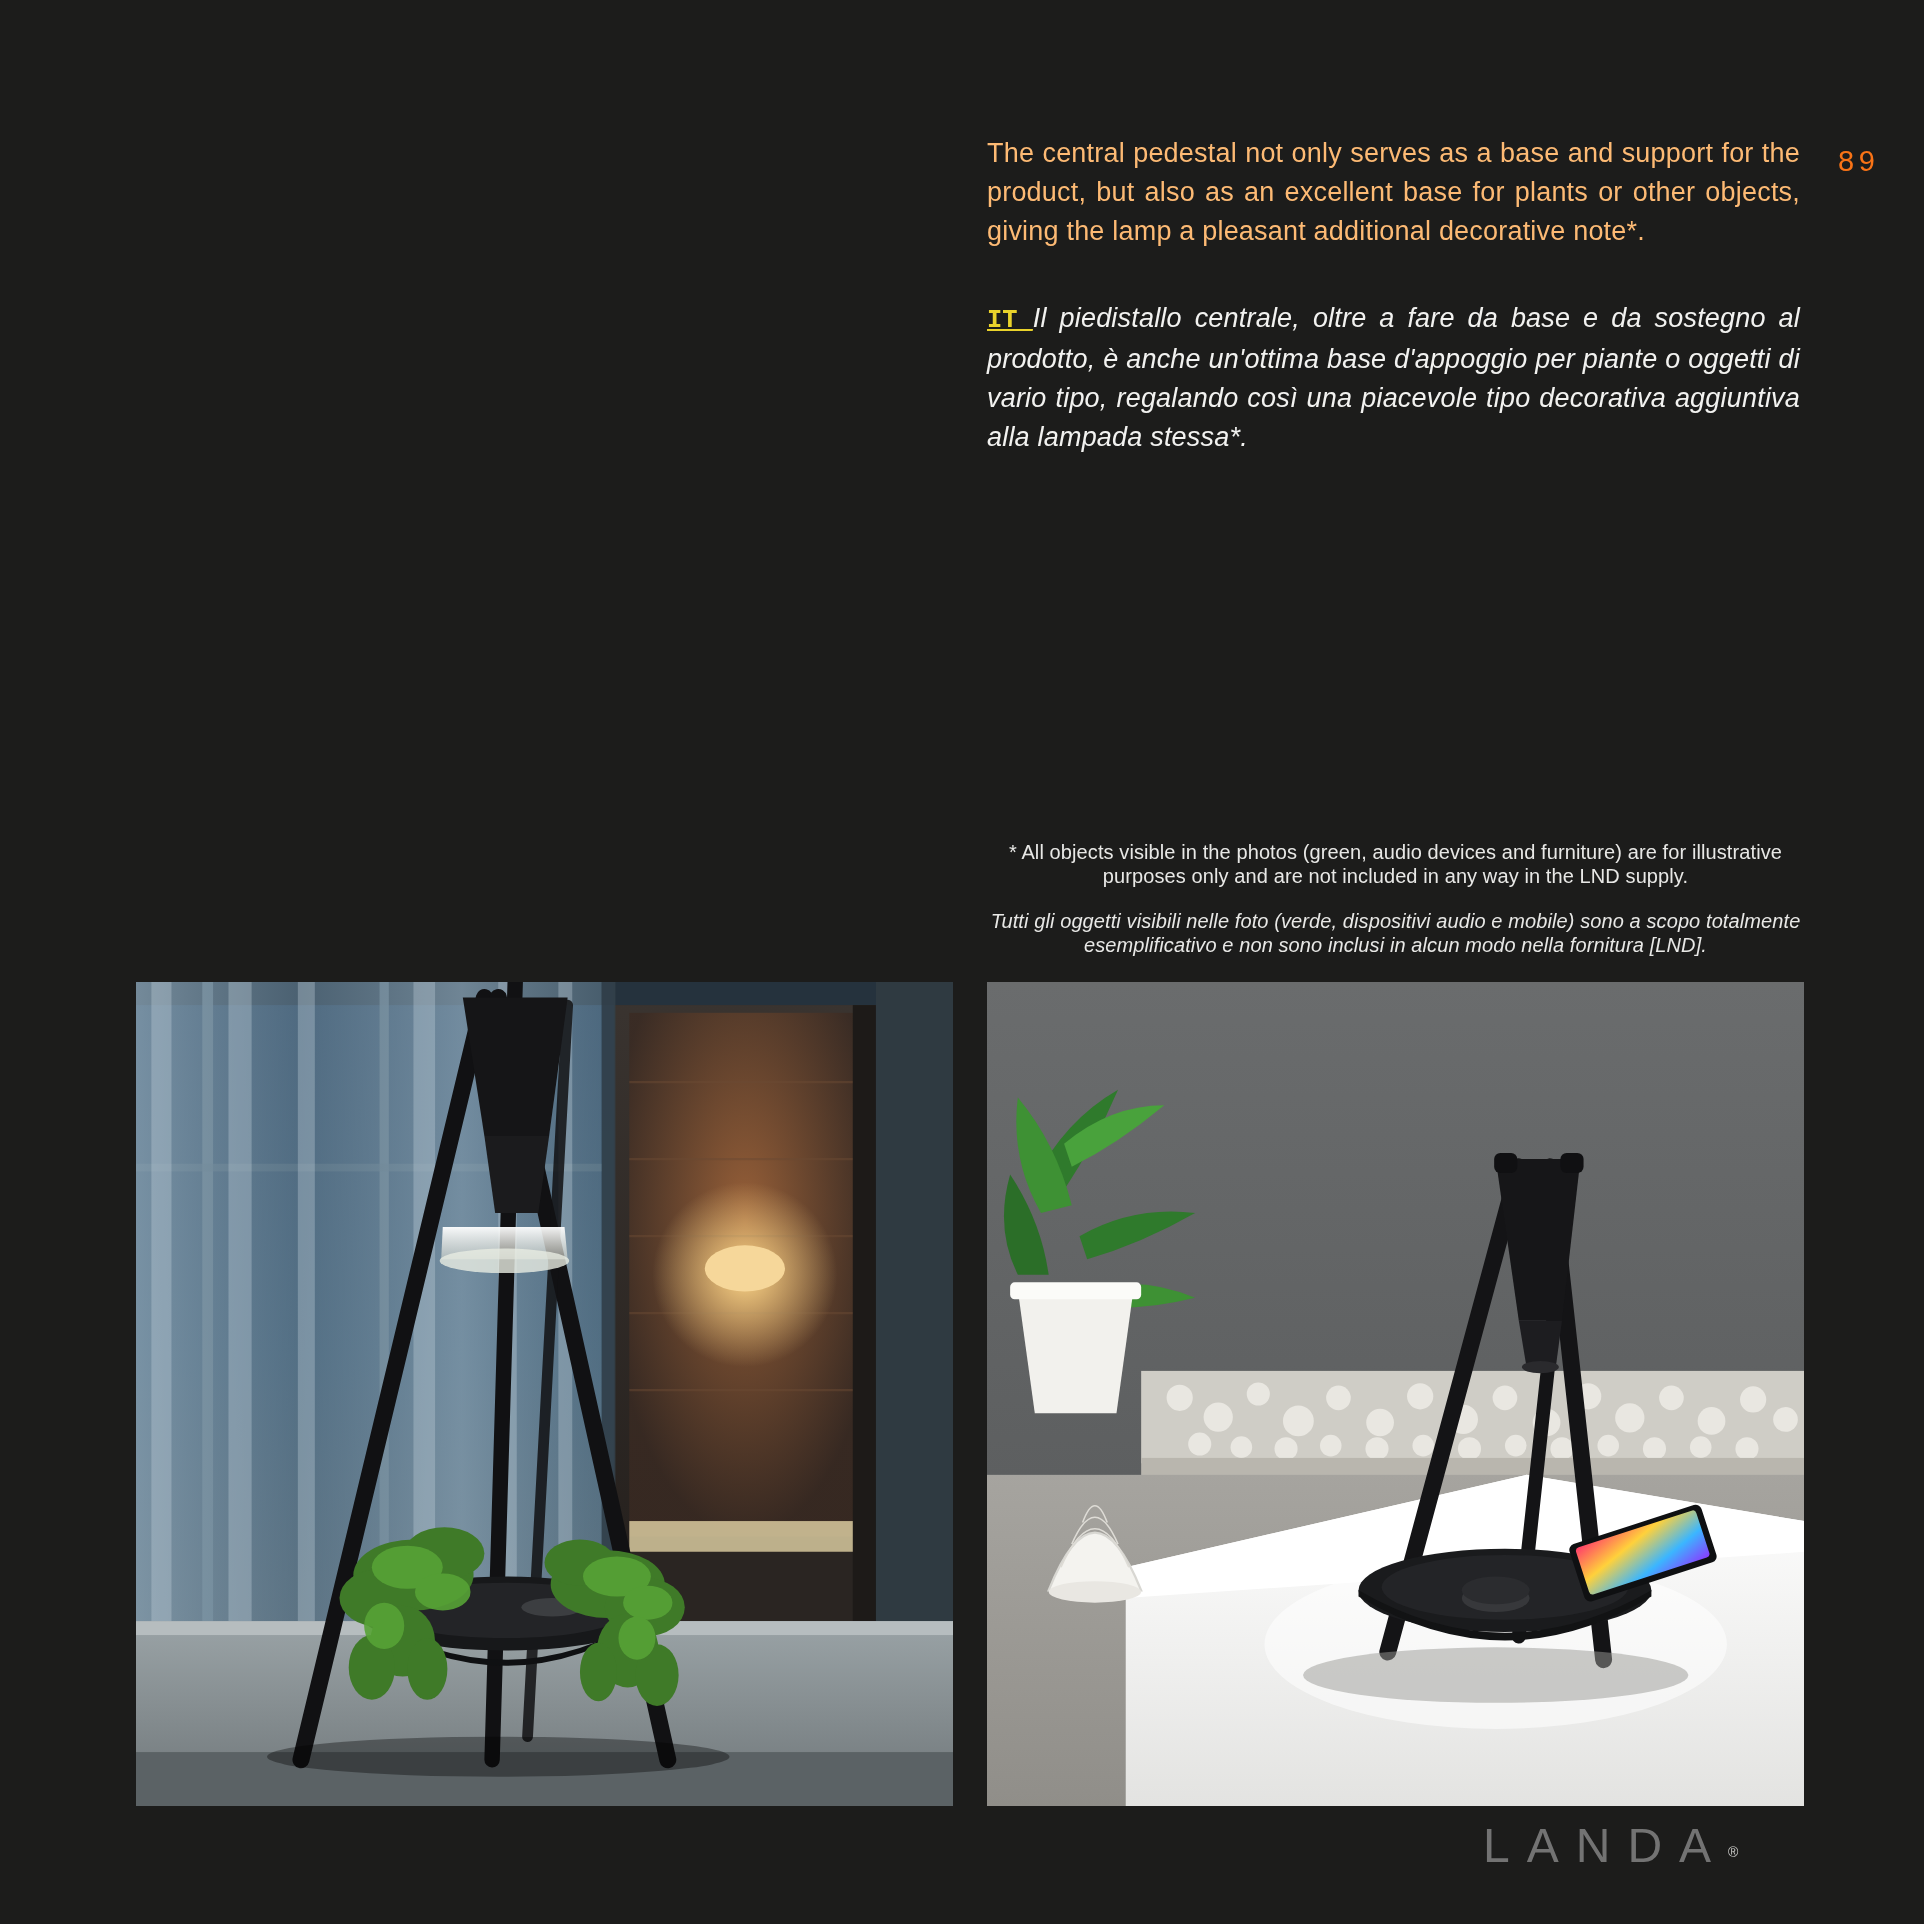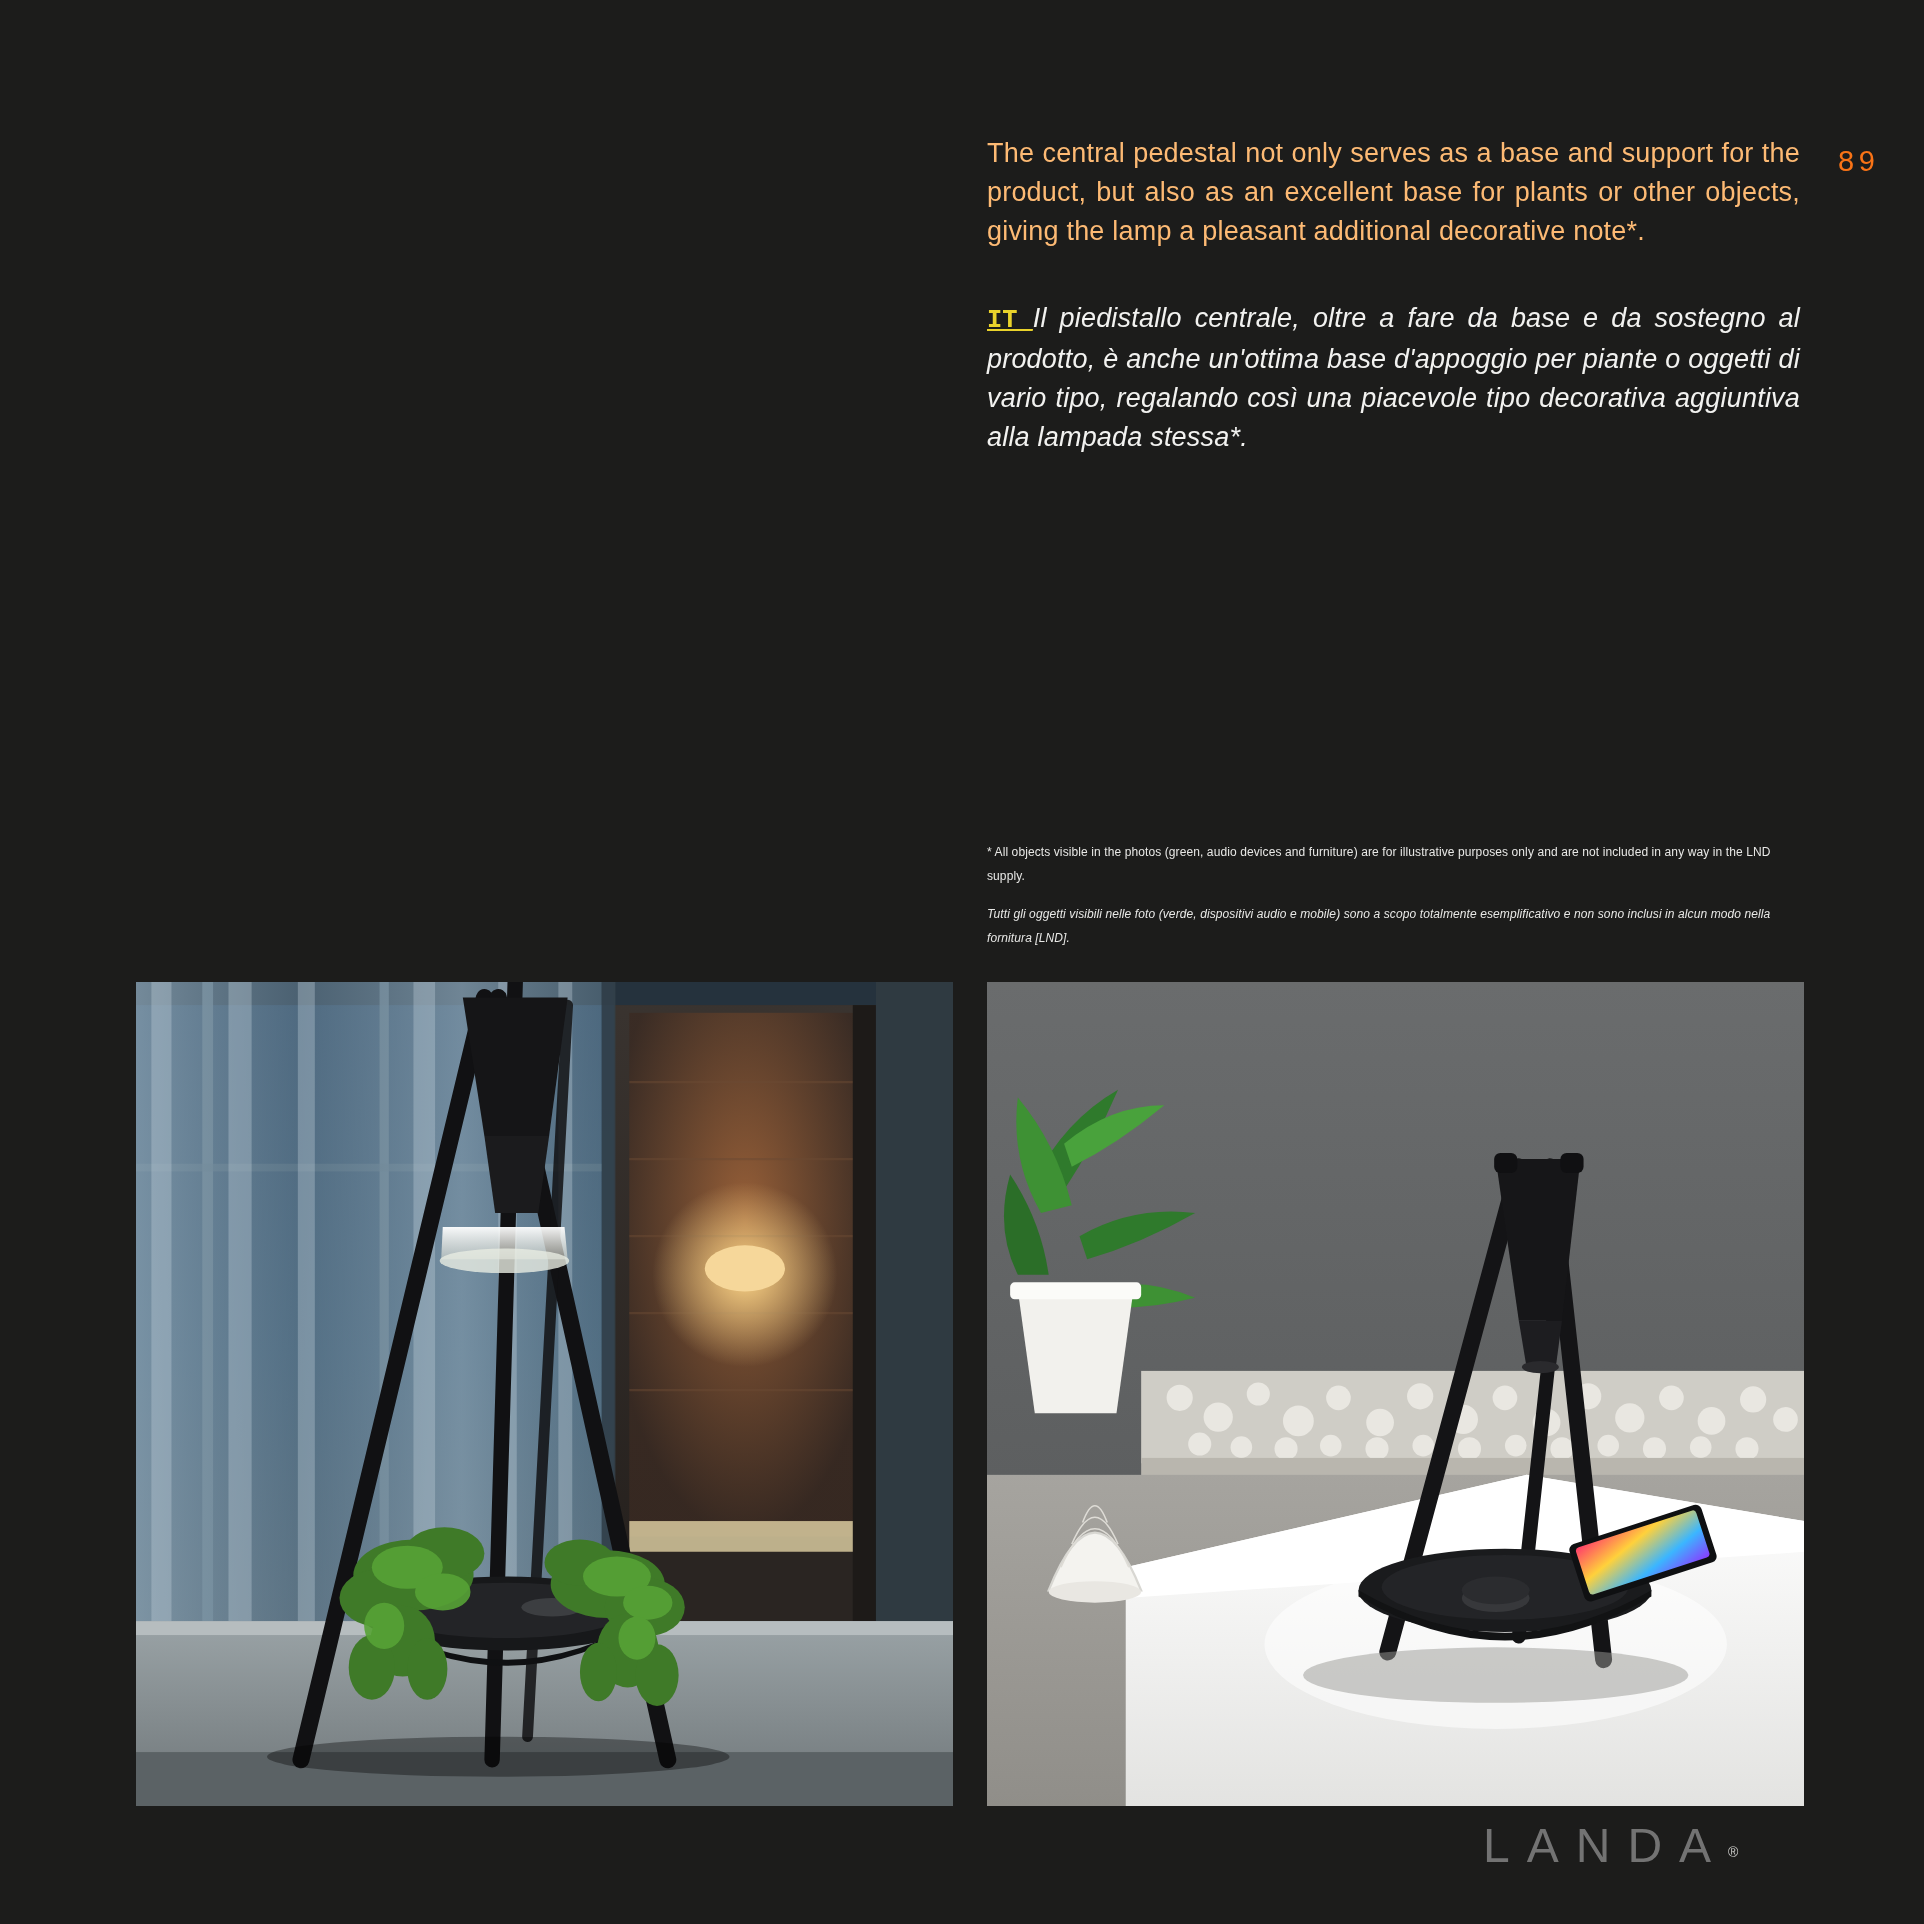--- a/index.html
+++ b/index.html
@@ -63,30 +63,31 @@
     font-size: 25.4px;
     text-decoration: underline;
   }
 
   
   .footnote {
     position: absolute;
     left: 987px;
     top: 840px;
     width: 817px;
-    font-size: 12px;
+    font-size: 20px;
     line-height: 24px;
     color: #e8e8e6;
     font-weight: 300;
     letter-spacing: 0.1px;
+    text-align: center;
   }
   .footnote .fn-it {
     font-style: italic;
     display: block;
-    margin-top: 14px;
+    margin-top: 21px;
   }
 
   
   .photo {
     position: absolute;
     overflow: hidden;
   }
   .photo-left {
     left: 136px;
     top: 982px;

